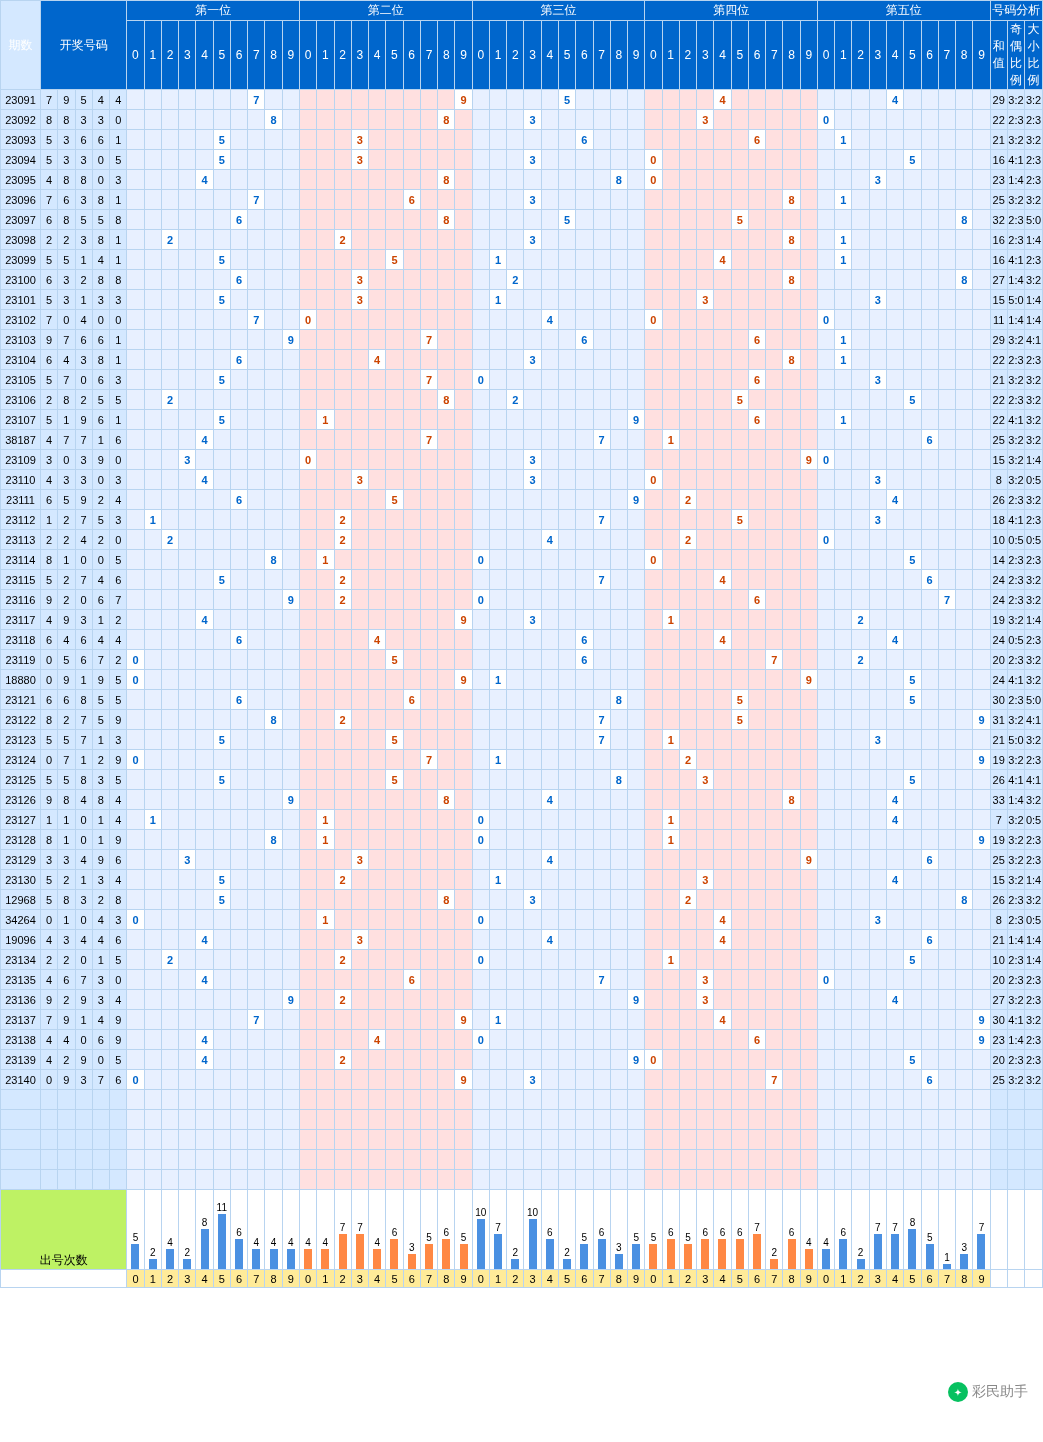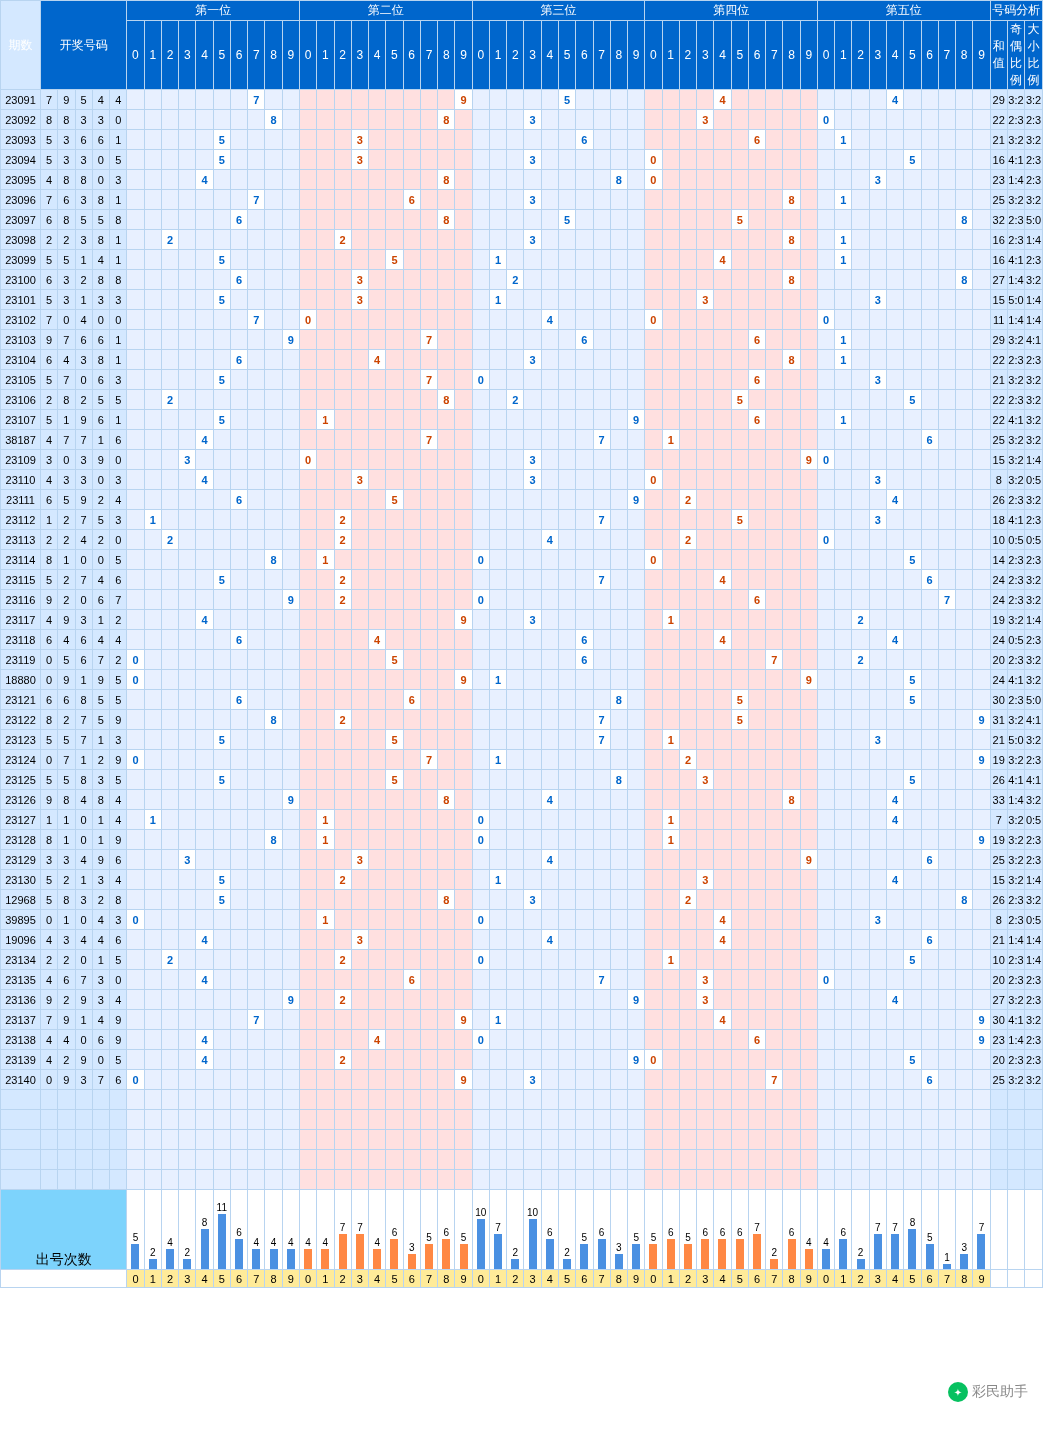--- a/index.html
+++ b/index.html
@@ -9,21 +9,21 @@
 th, td { border: 1px solid #b8d4f0; text-align: center; height: 20px; padding: 0; font-size: 11px; }
 th { background: #0066cc; color: #fff; font-weight: normal; font-size: 12px; }
 .period-col { width: 40px; background: #d4e8ff; }
 .num-col { width: 12px; background: #d4e8ff; font-size: 11px; }
 .digit-col { width: 15px; }
 .stat-col { width: 25px; }
 .pink { background: #ffe0e0; }
 .blue { background: #e8f0ff; }
 .lblue { background: #d4e8ff; }
 .count-row td { height: 80px; vertical-align: bottom; padding: 0; }
-.count-label { background: #7dd3fc; font-size: 14px; writing-mode: horizontal-tb; }
+.count-label { background: #bef264; font-size: 12px; writing-mode: horizontal-tb; }
 .bar-wrap { display: flex; flex-direction: column; justify-content: flex-end; align-items: center; height: 75px; }
 .bar { width: 8px; }
 .bar-blue { background: #4a90e2; }
 .bar-orange { background: #ff8844; }
 .bar-count { font-size: 10px; margin-bottom: 1px; }
 .watermark { position: absolute; right: 15px; bottom: 40px; font-size: 14px; color: #888; display:flex; align-items:center; gap:4px; }
 .watermark-icon { width:20px; height:20px; background:#07c160; border-radius:50%; display:flex; align-items:center; justify-content:center; color:#fff; font-size:10px; }
 .bottom-digits td { background: #ffeb99; font-size: 11px; height: 18px; }
 </style>
 </head>
@@ -2594,21 +2594,21 @@
           <td class="digit-col blue"></td>
           <td class="digit-col blue"></td>
           <td class="digit-col blue"></td>
           <td class="digit-col blue" style="background: rgb(255, 255, 255); color: rgb(0, 102, 204); font-weight: bold;">8</td>
           <td class="digit-col blue"></td>
           <td class="stat-col lblue">26</td>
           <td class="stat-col lblue">2:3</td>
           <td class="stat-col lblue">3:2</td>
         </tr>
         <tr>
-          <td class="period-col">39895</td>
+          <td class="period-col">34264</td>
           <td class="num-col">0</td>
           <td class="num-col">1</td>
           <td class="num-col">0</td>
           <td class="num-col">4</td>
           <td class="num-col">3</td>
           <td class="digit-col blue" style="background: rgb(255, 255, 255); color: rgb(0, 102, 204); font-weight: bold;">0</td>
           <td class="digit-col blue"></td>
           <td class="digit-col blue"></td>
           <td class="digit-col blue"></td>
           <td class="digit-col blue"></td>

